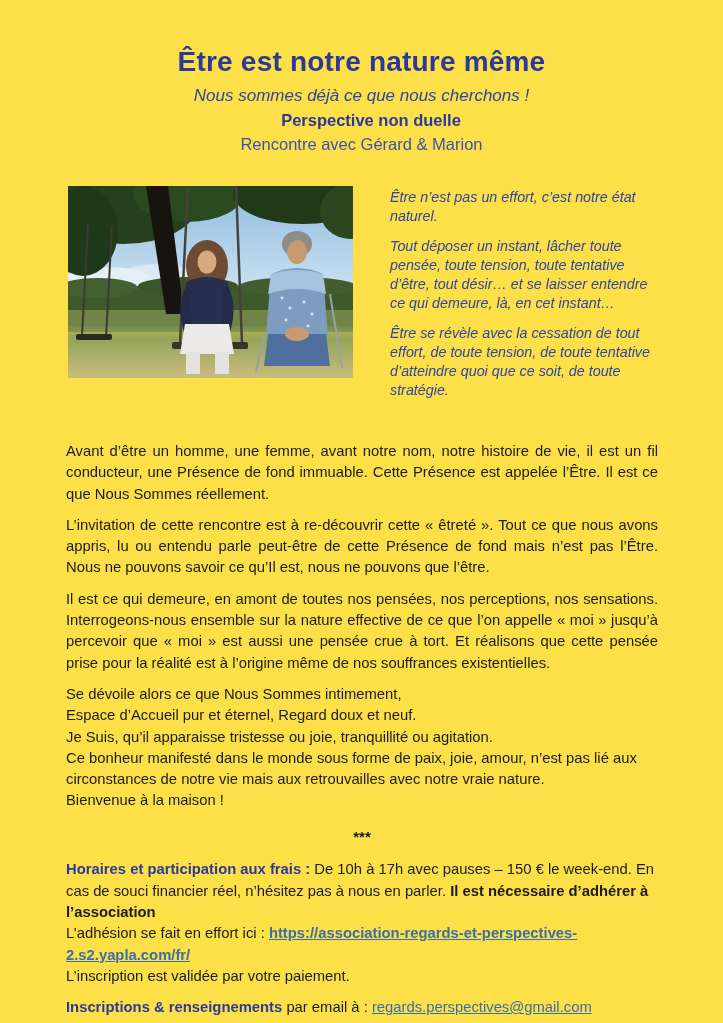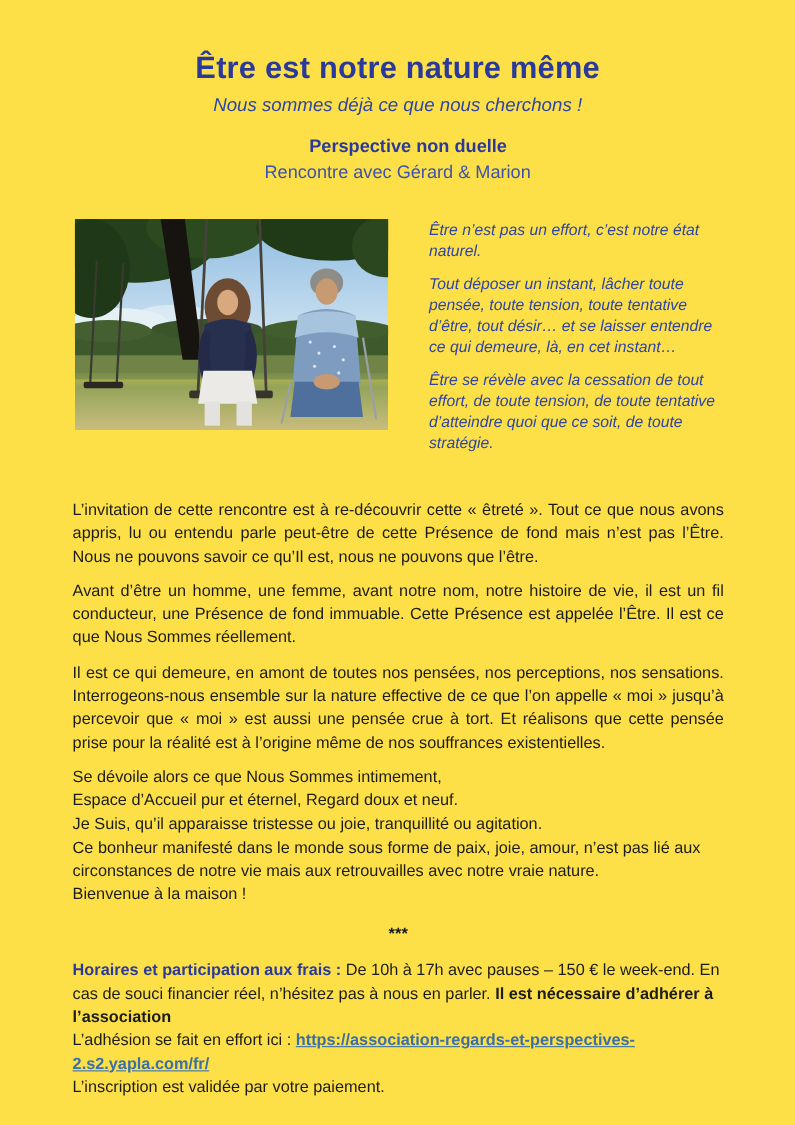--- a/index.html
+++ b/index.html
@@ -21,21 +21,21 @@
     font-size: 28px;
     font-weight: bold;
     letter-spacing: 0.2px;
     margin-bottom: 8px;
   }
   .subtitle1 {
     color: #2e45a4;
     font-size: 17px;
     font-style: italic;
     font-weight: 500;
-    margin-bottom: 18px;
+    margin-bottom: 5px;
   }
   .subtitle2 {
     color: #2b3a9a;
     font-size: 16.5px;
     font-weight: bold;
     margin-bottom: 5px;
     margin-left: 19px;
   }
   .subtitle3 {
     color: #3c52ac;
@@ -171,35 +171,38 @@
       </svg>
     </div>
     <div class="quote-col">
       <p>Être n’est pas un effort, c’est notre état naturel.</p>
       <p>Tout déposer un instant, lâcher toute pensée, toute tension, toute tentative d’être, tout désir… et se laisser entendre ce qui demeure, là, en cet instant…</p>
       <p>Être se révèle avec la cessation de tout effort, de toute tension, de toute tentative d’atteindre quoi que ce soit, de toute stratégie.</p>
     </div>
   </div>
 
   <div class="body-text">
+    <p class="justify">Avant d’être un homme, une femme, avant notre nom, notre histoire de vie, il est un fil conducteur, une Présence de fond immuable. Cette Présence est appelée l’Être. Il est ce que Nous Sommes réellement.</p>
     <p class="justify">L’invitation de cette rencontre est à re-découvrir cette « êtreté ». Tout ce que nous avons appris, lu ou entendu parle peut-être de cette Présence de fond mais n’est pas l’Être. Nous ne pouvons savoir ce qu’Il est, nous ne pouvons que l’être.</p>
-    <p class="justify">Avant d’être un homme, une femme, avant notre nom, notre histoire de vie, il est un fil conducteur, une Présence de fond immuable. Cette Présence est appelée l’Être. Il est ce que Nous Sommes réellement.</p>
     <p class="justify">Il est ce qui demeure, en amont de toutes nos pensées, nos perceptions, nos sensations. Interrogeons-nous ensemble sur la nature effective de ce que l’on appelle « moi » jusqu’à percevoir que « moi » est aussi une pensée crue à tort. Et réalisons que cette pensée prise pour la réalité est à l’origine même de nos souffrances existentielles.</p>
     <p>
       <span>Se dévoile alors ce que Nous Sommes intimement,</span><br>
       <span>Espace d’Accueil pur et éternel, Regard doux et neuf.</span><br>
       <span>Je Suis, qu’il apparaisse tristesse ou joie, tranquillité ou agitation.</span><br>
       <span>Ce bonheur manifesté dans le monde sous forme de paix, joie, amour, n’est pas lié aux circonstances de notre vie mais aux retrouvailles avec notre vraie nature.</span><br>
       <span>Bienvenue à la maison !</span>
     </p>
 
     <div class="separator">***</div>
 
     <p>
       <span class="blue-bold">Horaires et participation aux frais : </span><span>De 10h à 17h avec pauses – 150 € le week-end. En cas de souci financier réel, n’hésitez pas à nous en parler. </span><span class="black-bold">Il est nécessaire d’adhérer à l’association</span><br>
       <span>L’adhésion se fait en effort ici : </span><a class="link bold">https://association-regards-et-perspectives-2.s2.yapla.com/fr/</a><br>
       <span>L’inscription est validée par votre paiement.</span>
     </p>
 
+    <p>
+      <span class="blue-bold">Inscriptions &amp; renseignements</span><span> par email à : </span><a class="link">regards.perspectives@gmail.com</a>
+    </p>
 
   </div>
 
 </div>
 
 </body></html>

